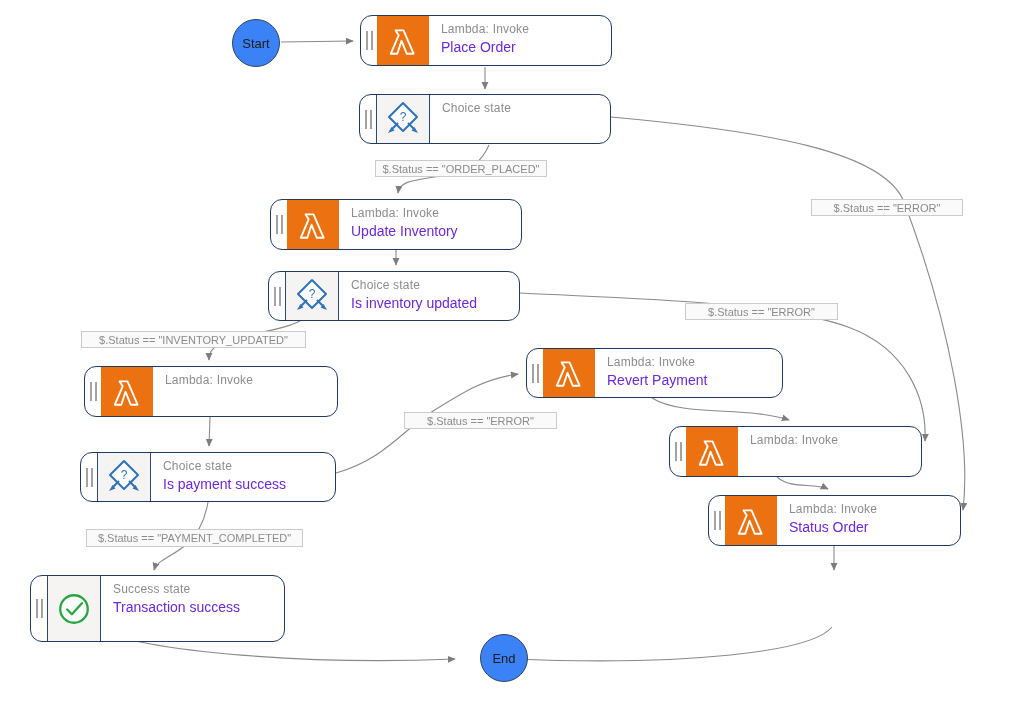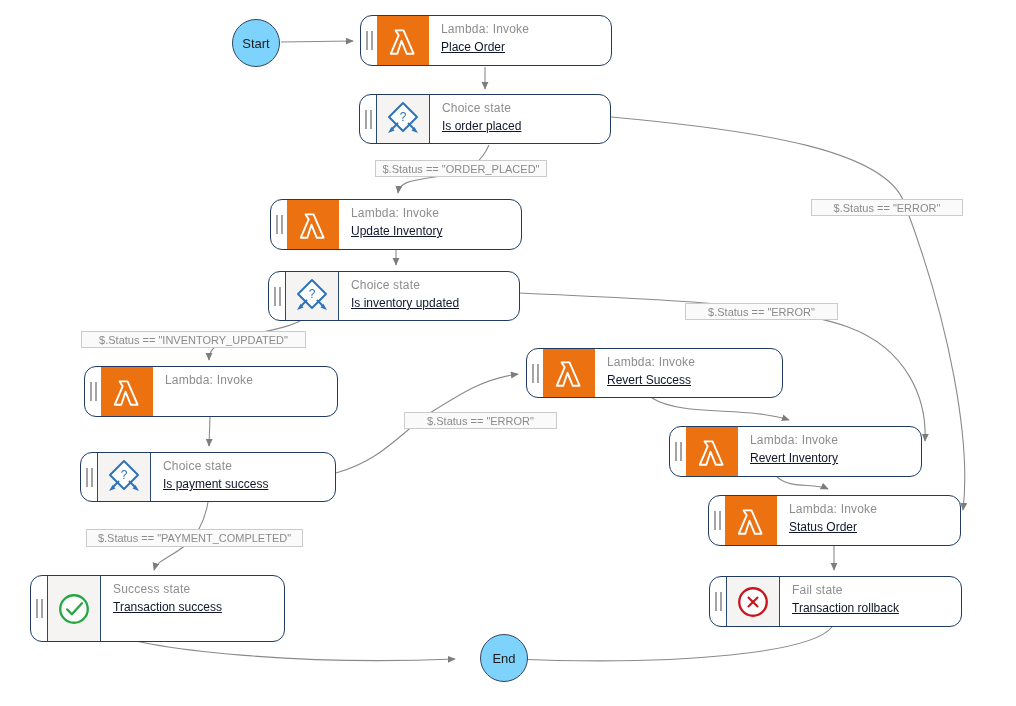--- a/index.html
+++ b/index.html
@@ -15,32 +15,32 @@
   }
   .grip { width:16px; display:flex; align-items:center; justify-content:center; gap:3px; flex:none; }
   .grip i { display:block; width:2px; height:19px; background:#a3a3a3; }
   .icon-area {
     width:52px; flex:none; display:flex; align-items:center; justify-content:center;
     background:#f5f4f2; border-left:1px solid #2a4a73; border-right:1px solid #2a4a73;
   }
   .icon-area.lambda { background:#ec7211; border-left:none; border-right:none; }
   .texts { flex:1; padding:6px 8px 0 12px; min-width:0; }
   .node-type { font-size:12px; line-height:15px; color:#8d8d8d; letter-spacing:.2px; white-space:nowrap; }
-  .node-label { font-size:12px; line-height:19px; color:#0f172a; margin-top:1px; white-space:nowrap;text-decoration:underline; }
+  .node-label { font-size:14px; line-height:19px; color:#6d28d9; margin-top:1px; white-space:nowrap; }
 
   .edge-label {
     position:absolute; z-index:2; box-sizing:border-box;
     background:#fafafa; border:1px solid #cbcbcb; color:#8b8b8b;
     font-size:11px; display:flex; align-items:center; justify-content:center;
     white-space:nowrap;
   }
 
   .terminal {
     position:absolute; z-index:3; width:48px; height:48px; border-radius:50%;
-    background:#7dd3fc; border:1.5px solid #33455e; box-sizing:border-box;
+    background:#3b82f6; border:1.5px solid #33455e; box-sizing:border-box;
     display:flex; align-items:center; justify-content:center;
     font-size:13px; color:#1c1c1c;
   }
 </style>
 </head>
 <body>
 
 <div id="canvas">
 
   <svg id="edges" width="1016" height="706">
@@ -101,21 +101,20 @@
         <polygon points="20,3 34,17 20,31 6,17" fill="#ffffff" stroke="#2e73b8" stroke-width="2" stroke-linejoin="round"></polygon>
         <text x="20" y="21" text-anchor="middle" font-size="12" fill="#2e73b8">?</text>
         <line x1="15" y1="23" x2="9" y2="29" stroke="#2e73b8" stroke-width="2"></line>
         <polygon points="5,33 11.5,30.5 8.5,27" fill="#2e73b8"></polygon>
         <line x1="25" y1="23" x2="31" y2="29" stroke="#2e73b8" stroke-width="2"></line>
         <polygon points="35,33 28.5,30.5 31.5,27" fill="#2e73b8"></polygon>
       </svg>
     </div>
     <div class="texts">
       <div class="node-type">Choice state</div>
-      <div class="node-label">Is order placed</div>
     </div>
   </div>
 
   <div class="node" style="left:270px;top:199px;width:252px;height:51px">
     <div class="grip">
         <i></i>
         <i></i>
       </div>
     <div class="icon-area lambda">
       <svg width="36" height="36" viewBox="0 0 34 34">
@@ -207,73 +206,55 @@
         <i></i>
         <i></i>
       </div>
     <div class="icon-area lambda">
       <svg width="36" height="36" viewBox="0 0 34 34">
           <path d="M10 7 L17.5 7 L27 29 L20.5 29 L15.6 16.8 L11.6 29 L5.5 29 L12.9 11.6 Z" fill="none" stroke="#fff" stroke-width="1.8" stroke-linejoin="round"></path>
         </svg>
     </div>
     <div class="texts">
       <div class="node-type">Lambda: Invoke</div>
-      <div class="node-label">Revert Success</div>
+      <div class="node-label">Revert Payment</div>
     </div>
   </div>
 
   <div class="node" style="left:669px;top:426px;width:253px;height:51px">
     <div class="grip">
         <i></i>
         <i></i>
       </div>
     <div class="icon-area lambda">
       <svg width="36" height="36" viewBox="0 0 34 34">
           <path d="M10 7 L17.5 7 L27 29 L20.5 29 L15.6 16.8 L11.6 29 L5.5 29 L12.9 11.6 Z" fill="none" stroke="#fff" stroke-width="1.8" stroke-linejoin="round"></path>
         </svg>
     </div>
     <div class="texts">
       <div class="node-type">Lambda: Invoke</div>
-      <div class="node-label">Revert Inventory</div>
     </div>
   </div>
 
   <div class="node" style="left:708px;top:495px;width:253px;height:51px">
     <div class="grip">
         <i></i>
         <i></i>
       </div>
     <div class="icon-area lambda">
       <svg width="36" height="36" viewBox="0 0 34 34">
           <path d="M10 7 L17.5 7 L27 29 L20.5 29 L15.6 16.8 L11.6 29 L5.5 29 L12.9 11.6 Z" fill="none" stroke="#fff" stroke-width="1.8" stroke-linejoin="round"></path>
         </svg>
     </div>
     <div class="texts">
       <div class="node-type">Lambda: Invoke</div>
       <div class="node-label">Status Order</div>
     </div>
   </div>
 
-  <div class="node" style="left:709px;top:576px;width:253px;height:51px">
-    <div class="grip">
-        <i></i>
-        <i></i>
-      </div>
-    <div class="icon-area">
-      <svg width="36" height="36" viewBox="0 0 34 34">
-        <circle cx="17" cy="17" r="13" fill="#ffffff" stroke="#c7161e" stroke-width="2.2"></circle>
-        <line x1="12.2" y1="12.2" x2="21.8" y2="21.8" stroke="#c7161e" stroke-width="2"></line>
-        <line x1="21.8" y1="12.2" x2="12.2" y2="21.8" stroke="#c7161e" stroke-width="2"></line>
-      </svg>
-    </div>
-    <div class="texts">
-      <div class="node-type">Fail state</div>
-      <div class="node-label">Transaction rollback</div>
-    </div>
-  </div>
 
   <div class="edge-label" style="left:375px;top:160px;width:172px;height:17px">$.Status == "ORDER_PLACED"</div>
   <div class="edge-label" style="left:81px;top:331px;width:225px;height:17px">$.Status == "INVENTORY_UPDATED"</div>
   <div class="edge-label" style="left:86px;top:529px;width:217px;height:18px">$.Status == "PAYMENT_COMPLETED"</div>
   <div class="edge-label" style="left:811px;top:199px;width:152px;height:17px">$.Status == "ERROR"</div>
   <div class="edge-label" style="left:685px;top:303px;width:153px;height:17px">$.Status == "ERROR"</div>
   <div class="edge-label" style="left:404px;top:412px;width:153px;height:17px">$.Status == "ERROR"</div>
 
 </div>
 

